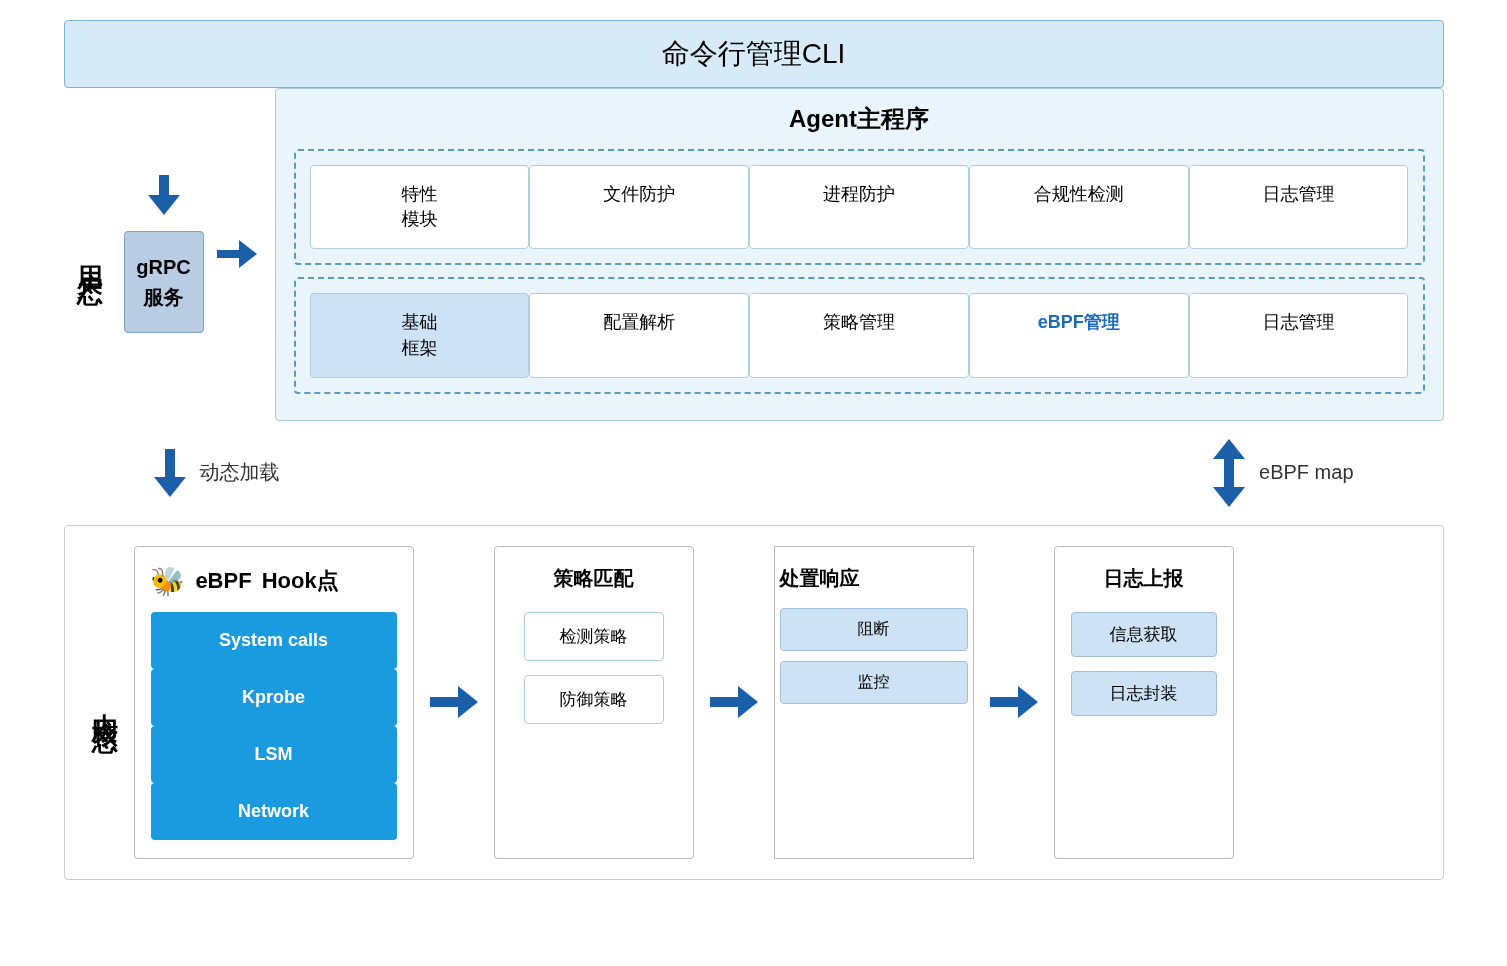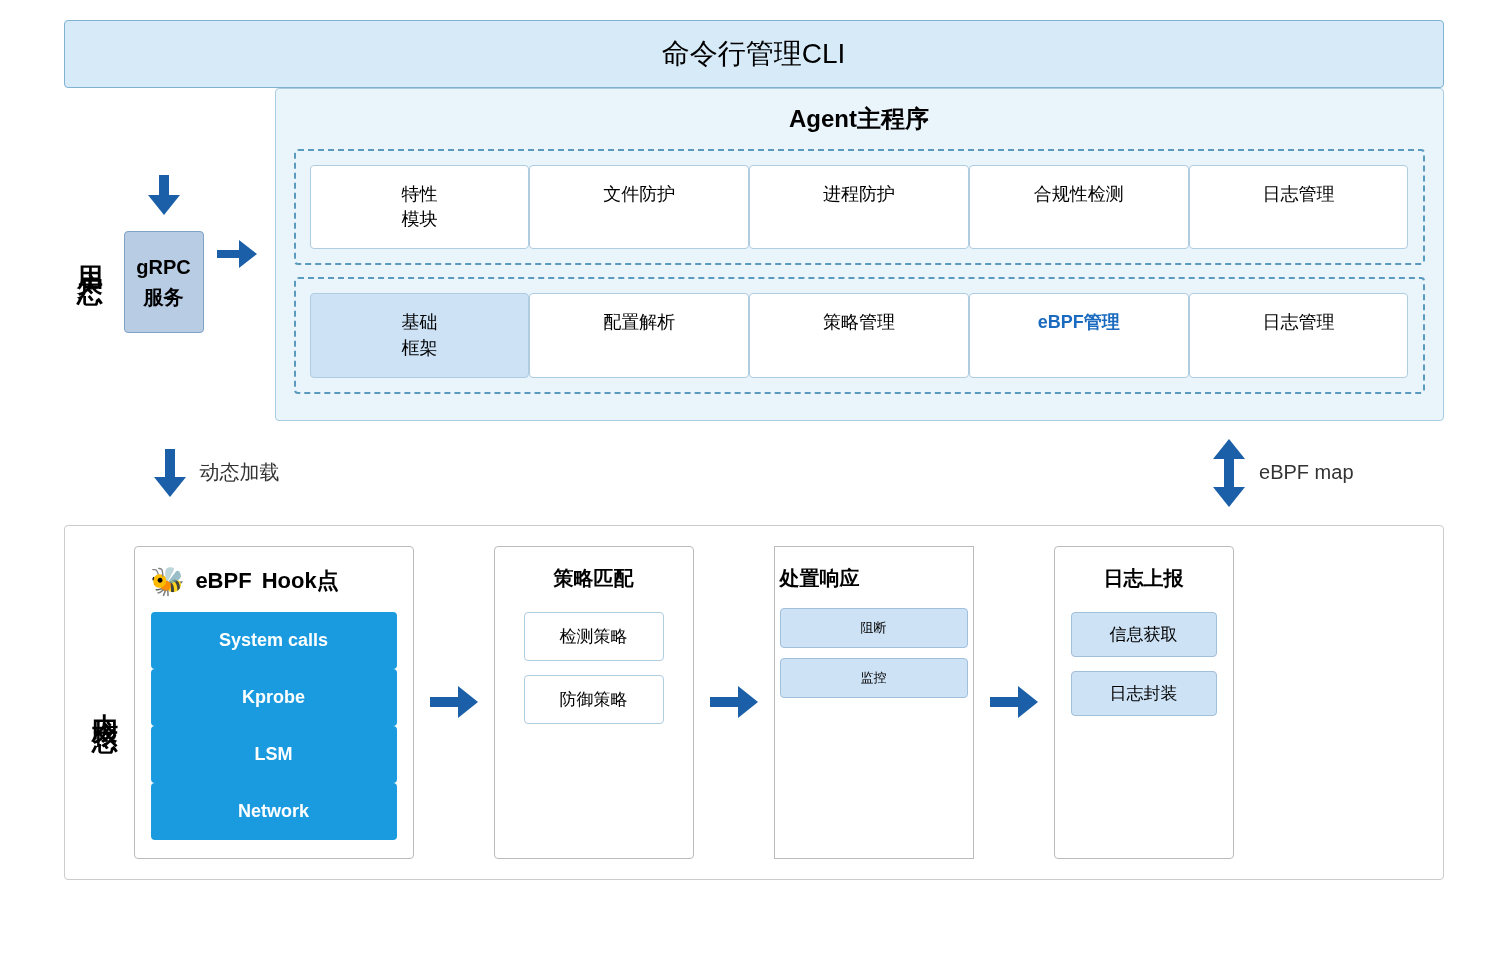--- a/index.html
+++ b/index.html
@@ -342,21 +342,21 @@
       font-size: 20px;
       font-weight: bold;
       margin-bottom: 6px;
     }
 
     .handle-item {
       background: #cde2f5;
       border: 1.5px solid #a0c0dc;
       border-radius: 4px;
       text-align: center;
-      font-size: 13px;
+      font-size: 16px;
       padding: 10px 18px;
       width: 100%;
     }
 
     
     .log-box {
       background: #fff;
       border: 1.5px solid #bbb;
       border-radius: 4px;
       padding: 18px 16px;

